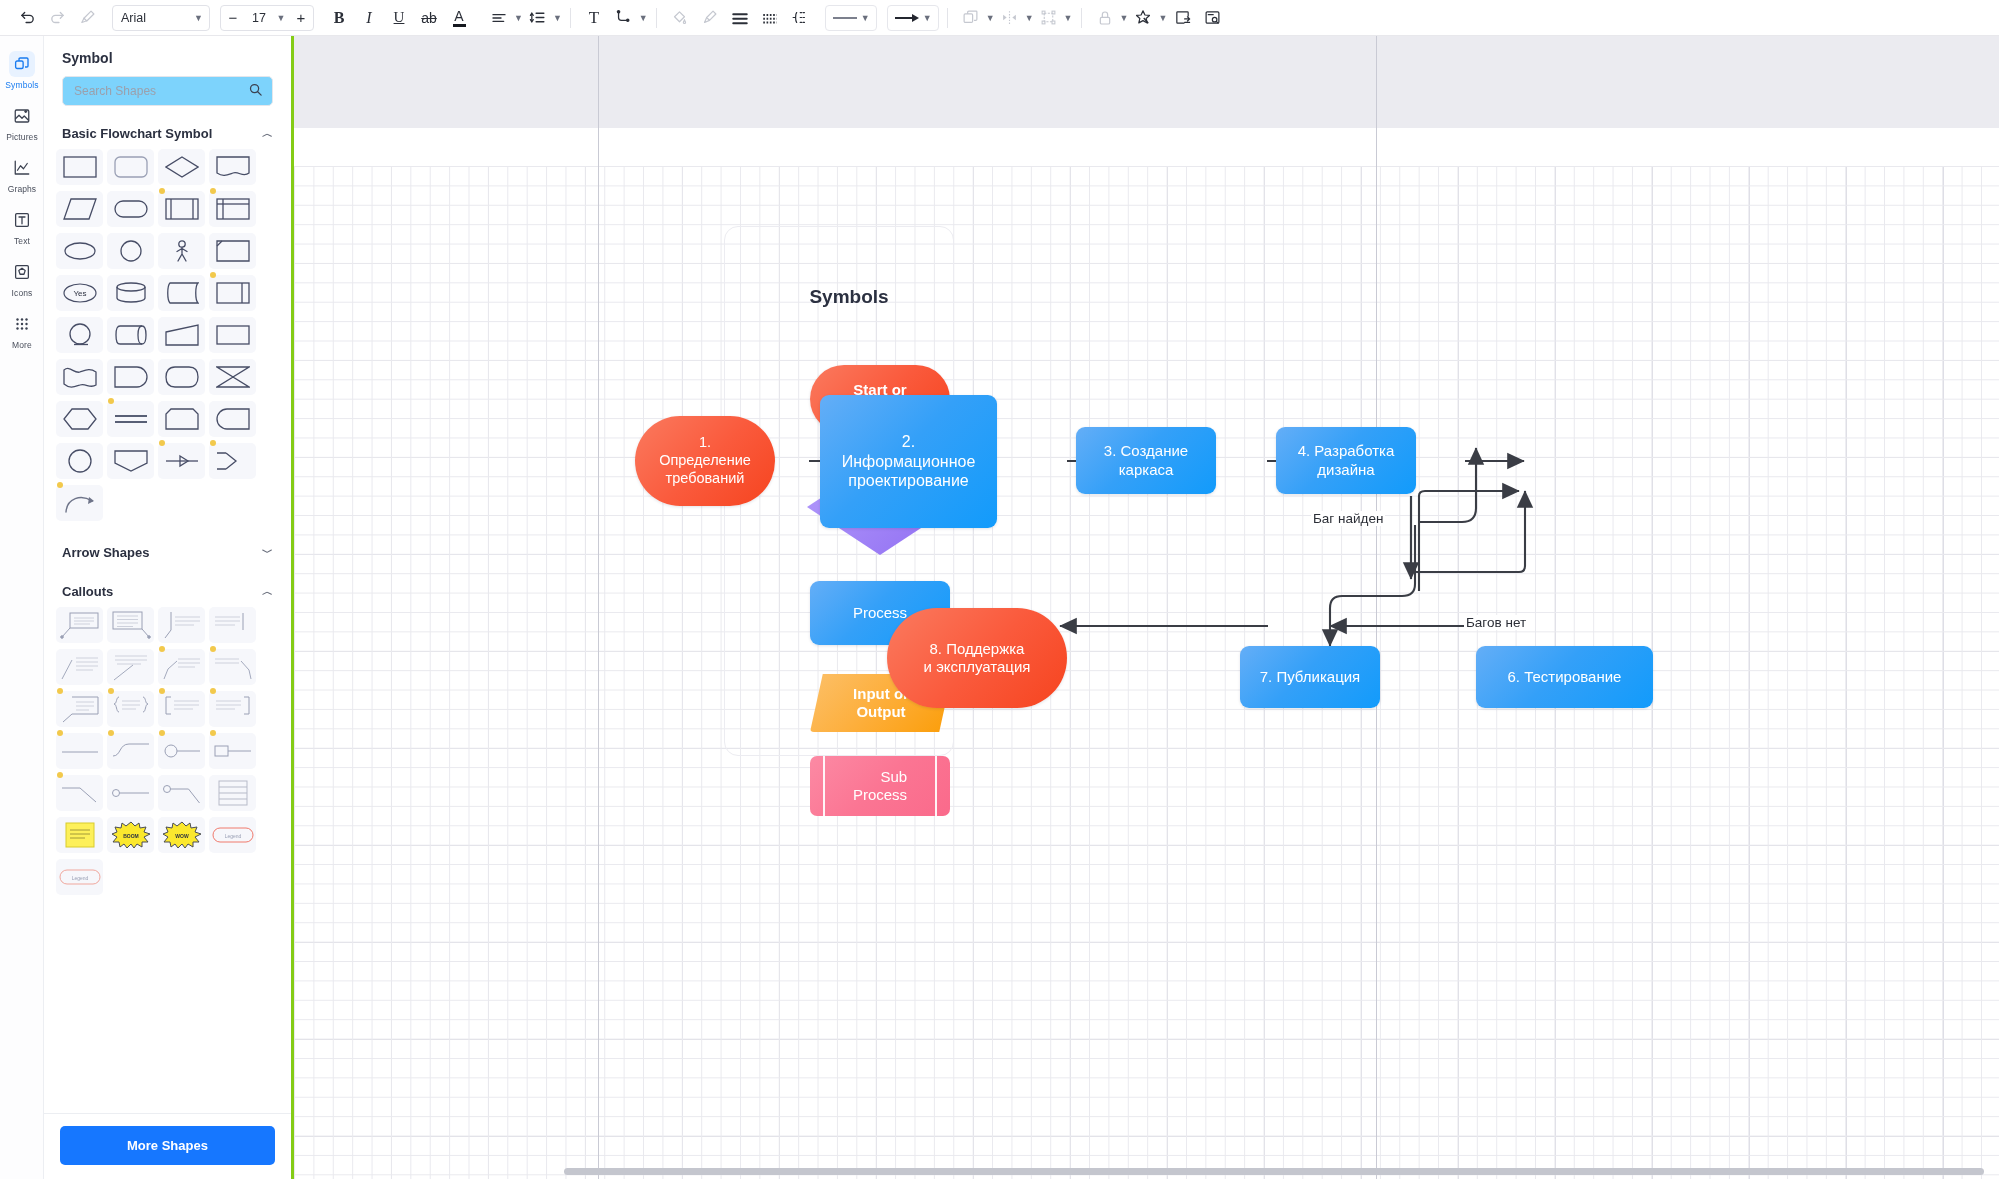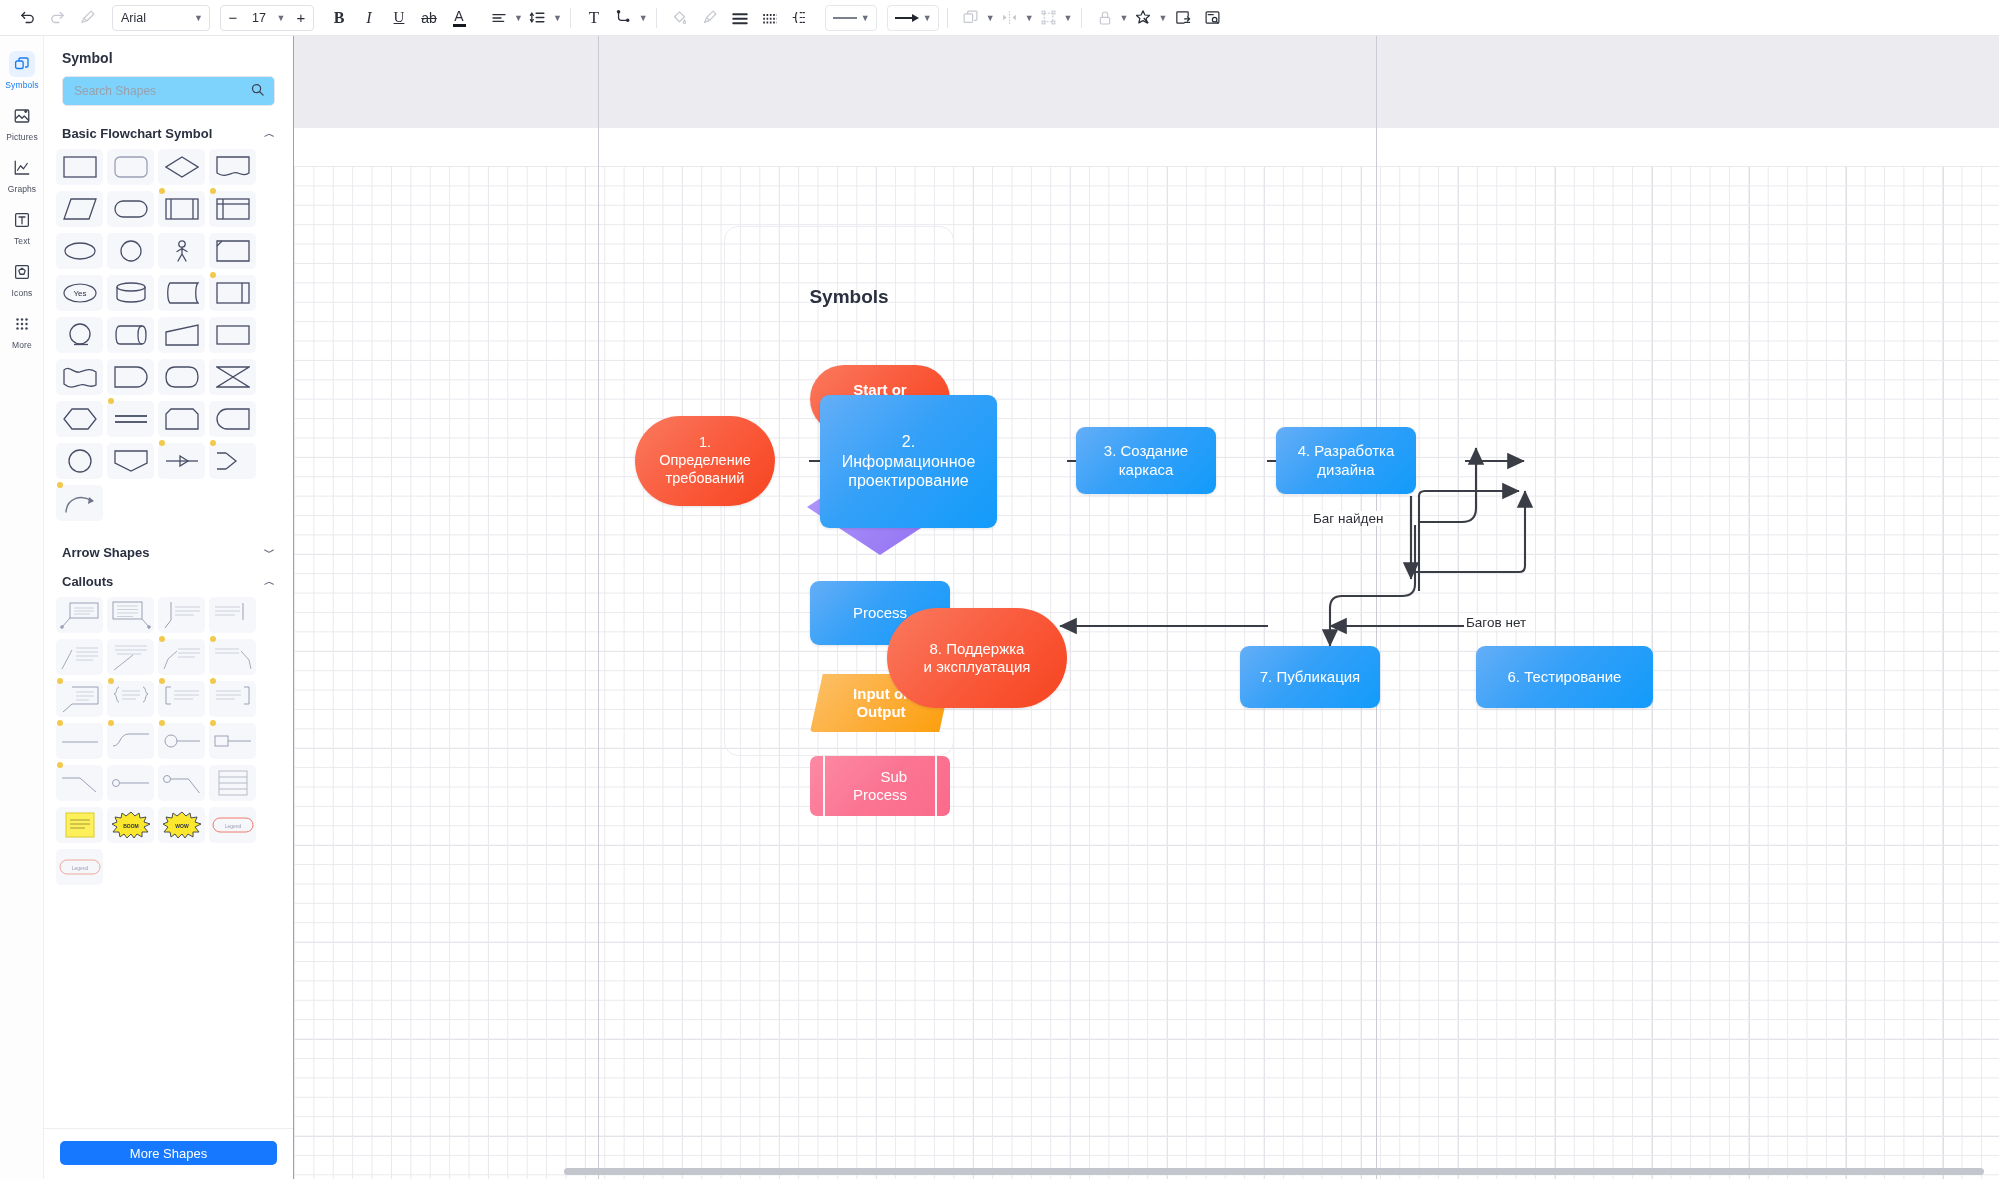--- a/index.html
+++ b/index.html
@@ -82,21 +82,21 @@
   }
   .rail-item.active .rail-ico { background: #e8f2ff; }
   .rail-item.active { color: #1a7cf0; }
   .rail-label { font-size: 8.5px; letter-spacing: .1px; }
 
   
   #shape-panel {
     position: absolute; left: 44px; top: 36px;
     width: 250px; height: 1143px;
     background: #ffffff;
-    border-right: 1px solid #84cc16;
+    border-right: 3px solid #84cc16;
     display: flex; flex-direction: column;
   }
   #panel-title {
     font-size: 14px; font-weight: bold; color: #2b3040;
     padding: 14px 0 10px 18px;
   }
   #search-wrap { padding: 0 18px 0 18px; }
   #search-box {
     height: 30px; border: 1px solid #e4e6eb; border-radius: 5px;
     display: flex; align-items: center; padding: 0 9px;
@@ -133,23 +133,23 @@
     width: 6px; height: 6px; border-radius: 50%;
     background: #f2c94c;
   }
   .shape-cell svg { display: block; }
   #more-shapes-wrap {
     border-top: 1px solid #eceef2;
     padding: 12px 16px 14px 16px;
     background: #fff;
   }
   #more-shapes {
-    width: 100%; height: 24px; background: #1677ff;
+    width: 100%; height: 39px; background: #1677ff;
     color: #fff; border: none; border-radius: 5px;
-    font-size: 13px; font-weight: normal; cursor: pointer;
+    font-size: 13px; font-weight: bold; cursor: pointer;
     font-family: "Liberation Sans", sans-serif;
   }
 
   
   #canvas-area {
     position: absolute; left: 294px; top: 36px;
     width: 1705px; height: 1143px;
     background: #ebebf0;
     overflow: hidden;
   }
@@ -762,21 +762,21 @@
             <polygon points="26,5 31,9 25,12" fill="#6e7489" stroke="none"></polygon>
           </svg>
         </div>
     </div>
 
     <div class="sec-head" style="margin-top:18px;">
       <span>Arrow Shapes</span>
       <span class="sec-caret">﹀</span>
     </div>
 
-    <div class="sec-head" style="text-align:right;">
+    <div class="sec-head" style="margin-top:10px;text-align:right;">
       <span>Callouts</span>
       <span class="sec-caret">︿</span>
     </div>
 
     <div class="shape-grid">
 
       <div class="shape-cell">
           <svg width="40" height="30" fill="none" stroke="#9aa0b5" stroke-width="1">
             <rect x="10" y="3" width="28" height="15"></rect>
             <line x1="10" y1="18" x2="2" y2="27"></line>

